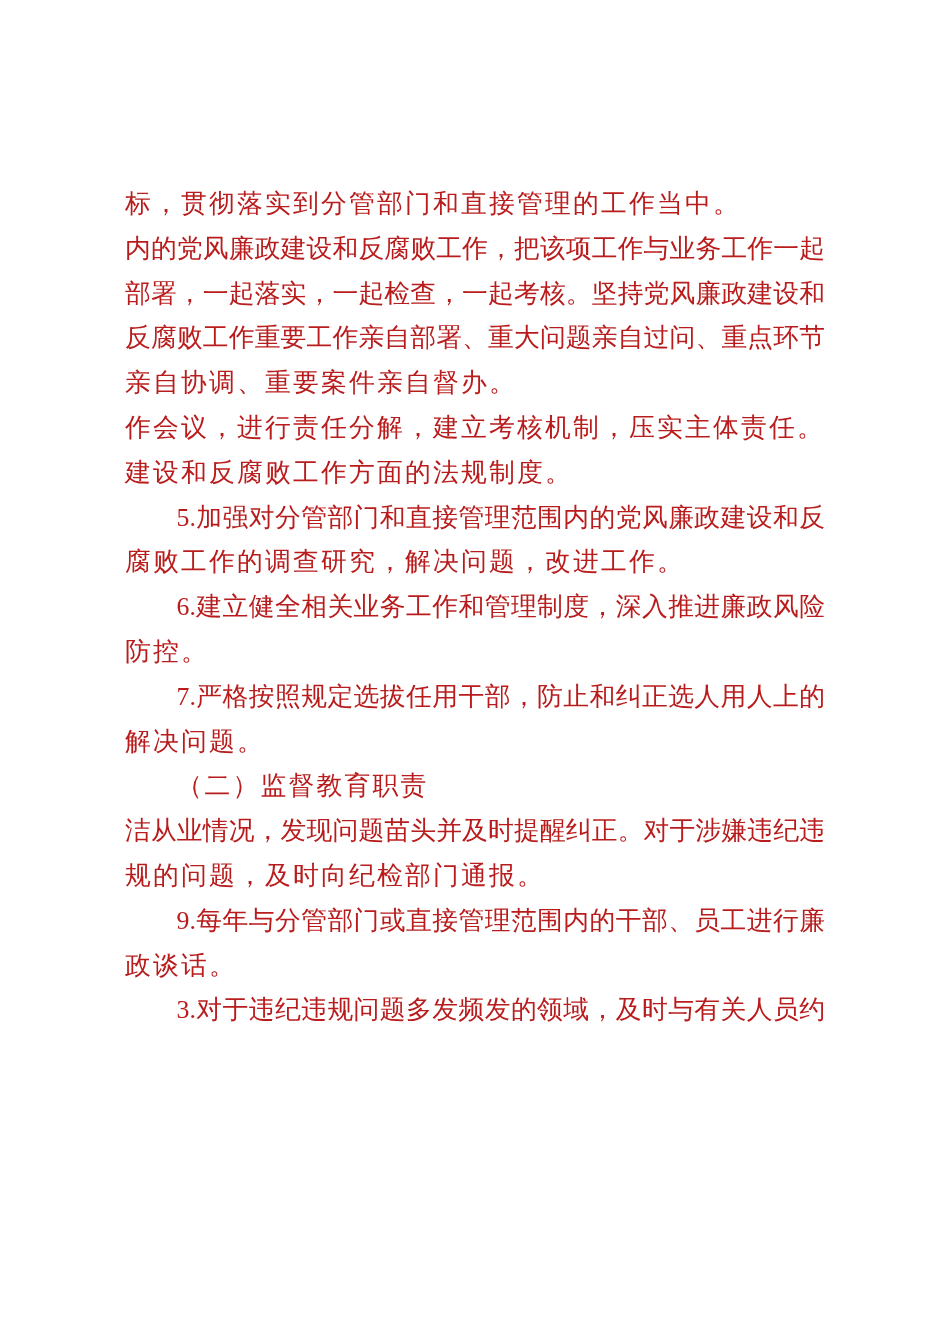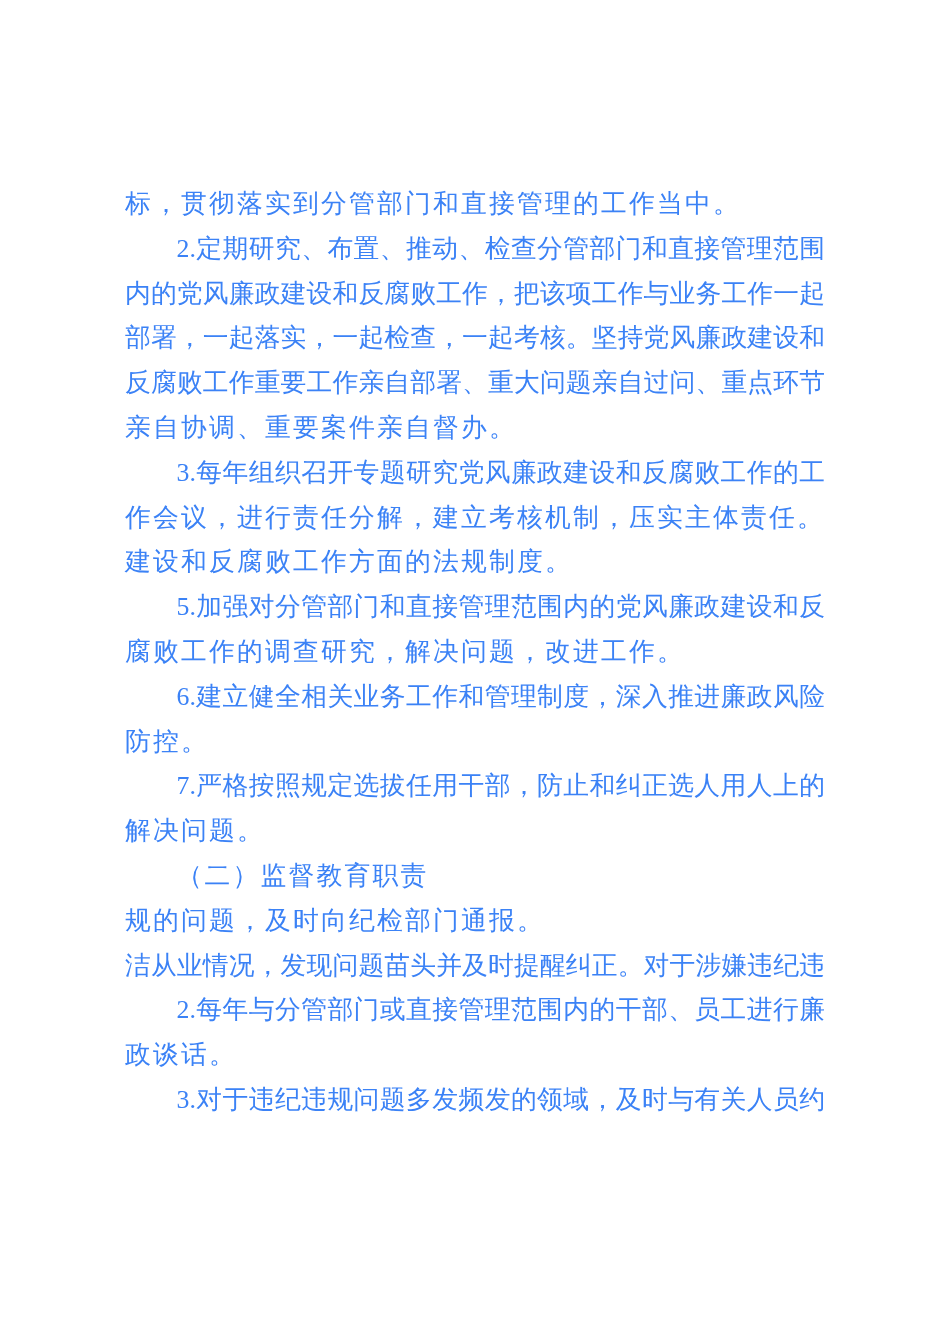--- a/index.html
+++ b/index.html
@@ -38,36 +38,34 @@
   }
   
   .line.indent {
     padding-left: 51.6px;
   }
 </style>
 </head>
 <body>
 
 <div class="page">
-  <div class="text-block" style="background: rgb(255, 255, 255); color: #3b82f6;">
+  <div class="text-block" style="background: rgb(255, 255, 255); color: #b91c1c;">
       <div class="line end">标，贯彻落实到分管部门和直接管理的工作当中。</div>
-      <div class="line indent">2.定期研究、布置、推动、检查分管部门和直接管理范围</div>
       <div class="line">内的党风廉政建设和反腐败工作，把该项工作与业务工作一起</div>
       <div class="line">部署，一起落实，一起检查，一起考核。坚持党风廉政建设和</div>
       <div class="line">反腐败工作重要工作亲自部署、重大问题亲自过问、重点环节</div>
       <div class="line end">亲自协调、重要案件亲自督办。</div>
-      <div class="line indent">3.每年组织召开专题研究党风廉政建设和反腐败工作的工</div>
       <div class="line end">作会议，进行责任分解，建立考核机制，压实主体责任。</div>
       <div class="line end">建设和反腐败工作方面的法规制度。</div>
       <div class="line indent">5.加强对分管部门和直接管理范围内的党风廉政建设和反</div>
       <div class="line end">腐败工作的调查研究，解决问题，改进工作。</div>
       <div class="line indent">6.建立健全相关业务工作和管理制度，深入推进廉政风险</div>
       <div class="line end">防控。</div>
       <div class="line indent">7.严格按照规定选拔任用干部，防止和纠正选人用人上的</div>
       <div class="line end">解决问题。</div>
       <div class="line indent end">（二）监督教育职责</div>
+      <div class="line">洁从业情况，发现问题苗头并及时提醒纠正。对于涉嫌违纪违</div>
       <div class="line end">规的问题，及时向纪检部门通报。</div>
-      <div class="line">洁从业情况，发现问题苗头并及时提醒纠正。对于涉嫌违纪违</div>
-      <div class="line indent">2.每年与分管部门或直接管理范围内的干部、员工进行廉</div>
+      <div class="line indent">9.每年与分管部门或直接管理范围内的干部、员工进行廉</div>
       <div class="line end">政谈话。</div>
       <div class="line indent">3.对于违纪违规问题多发频发的领域，及时与有关人员约</div>
     </div>
 </div>
 
 </body></html>

